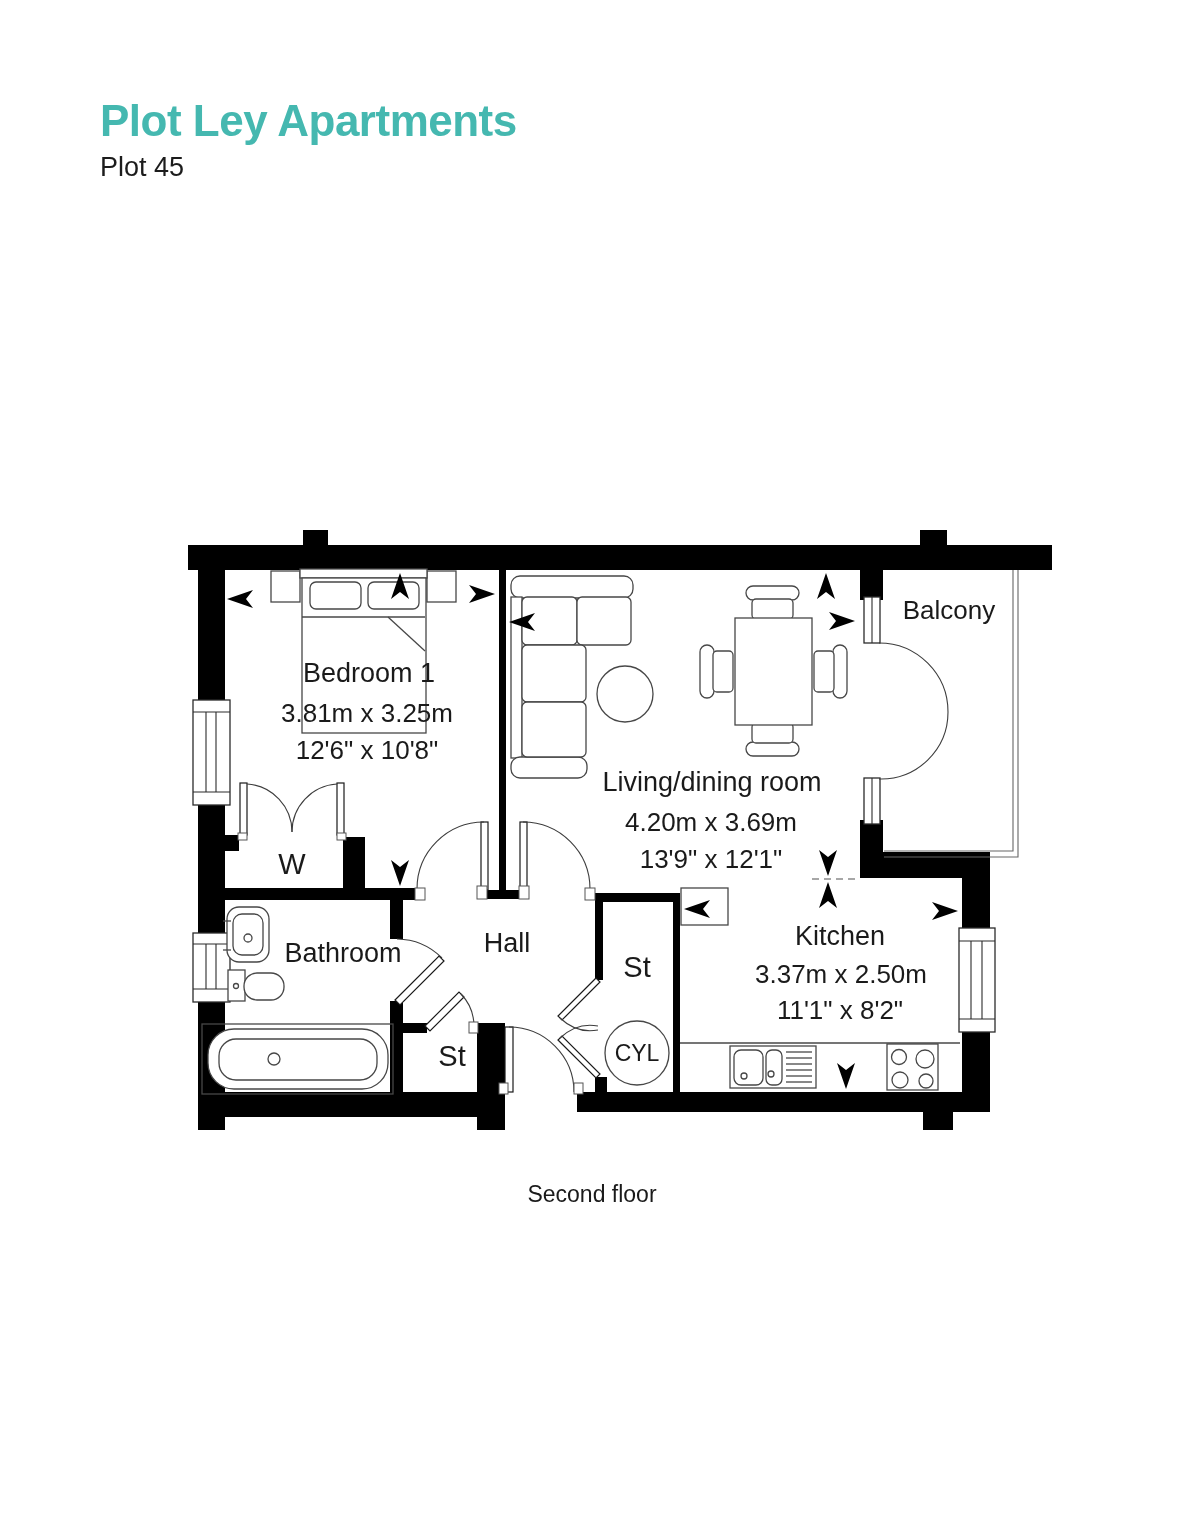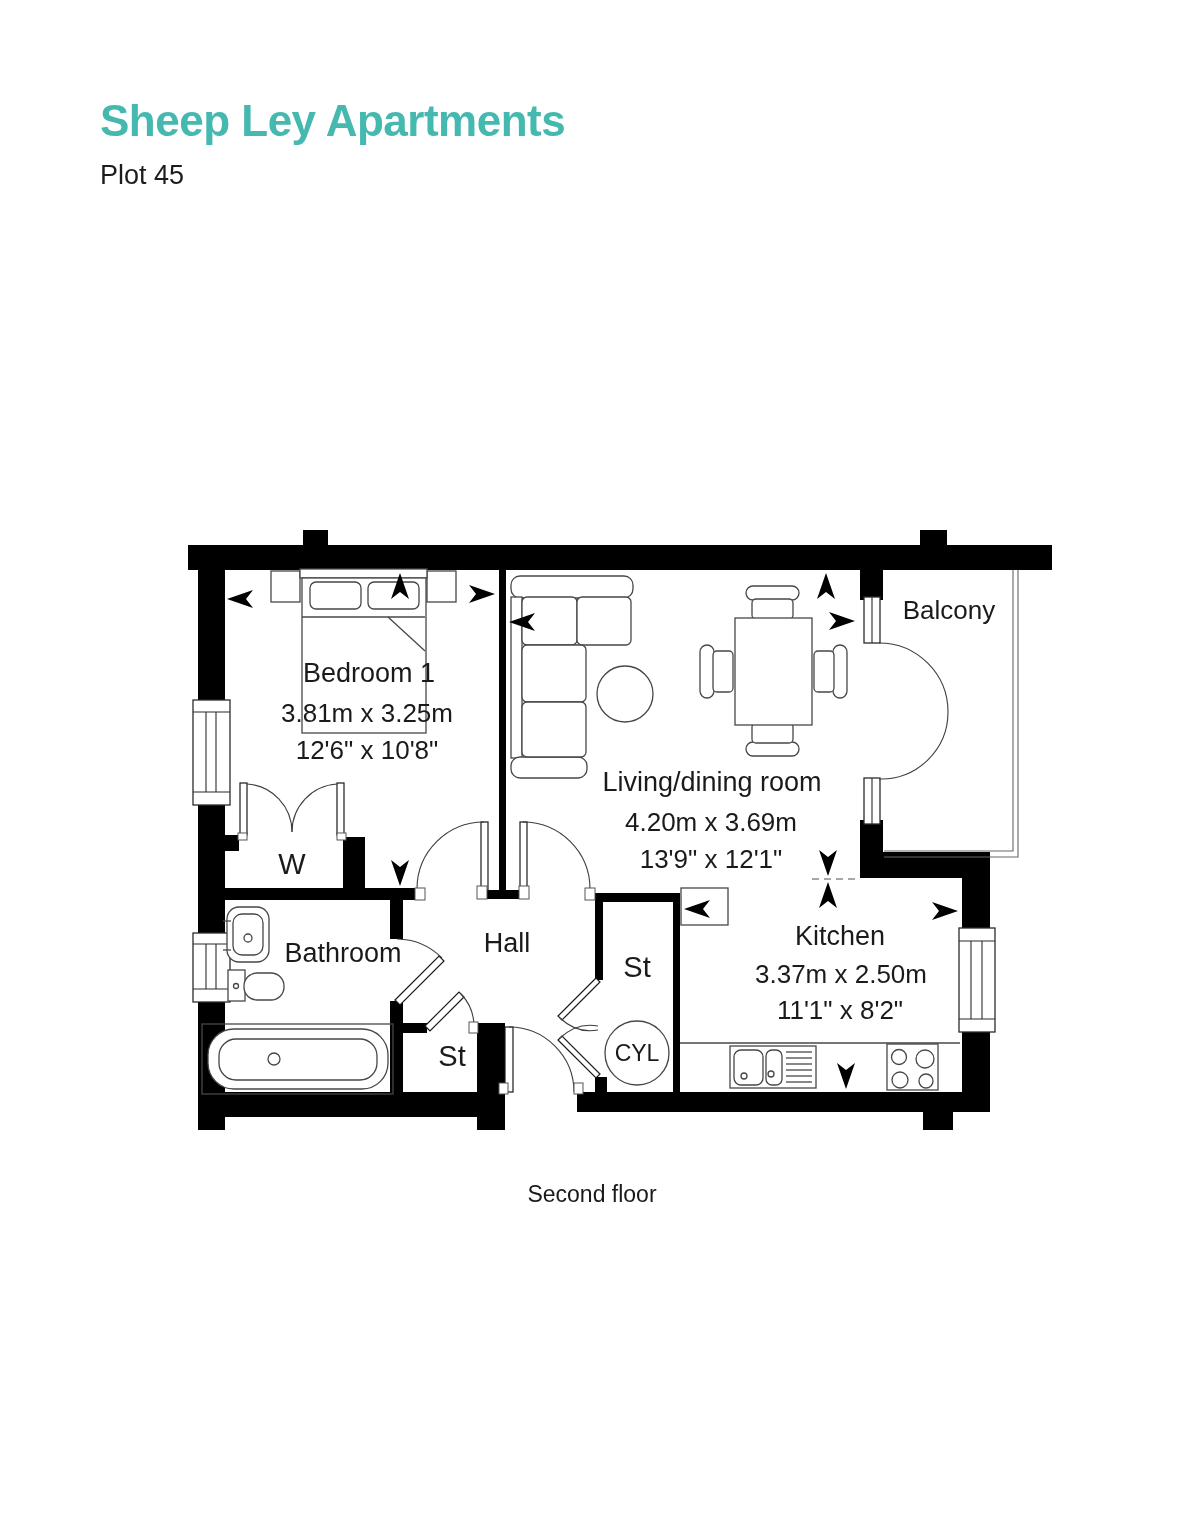--- a/index.html
+++ b/index.html
@@ -1,20 +1,20 @@
 <!DOCTYPE html>
 <html><head>
 <meta charset="utf-8">
 <style>
   html,body{margin:0;padding:0;background:#fff;}
   .page{position:relative;width:1186px;height:1536px;background:#fff;overflow:hidden;
         font-family:"Liberation Sans",sans-serif;}
   header{position:absolute;left:100px;top:96px;}
   h1{margin:0;font-size:44px;font-weight:bold;letter-spacing:-0.5px;color:var(--accent,#45b8b0);}
-  .plot{margin-top:14px;font-size:27px;color:#1c1c1c;}
+  .plot{margin-top:6px;font-size:27px;color:#1c1c1c;}
   svg{position:absolute;left:0;top:0;}
   .w{fill:#000;stroke:none;}
   .f{fill:#fff;stroke:#474747;stroke-width:1.3;}
   .fn{fill:none;stroke:#474747;stroke-width:1.3;}
   .d{fill:#fff;stroke:#1a1a1a;stroke-width:1.2;}
   .arc{fill:none;stroke:#3d3d3d;stroke-width:1.1;}
   .win{fill:#fff;stroke:#2b2b2b;stroke-width:1.3;}
   .wl{stroke:#2b2b2b;stroke-width:1.1;}
   .jamb{fill:#fff;stroke:#555;stroke-width:1;}
   .ah{fill:#000;stroke:none;}
@@ -25,21 +25,21 @@
   .dim{font-size:26px;}
   .abbr{font-size:29px;}
   .cyl{font-size:23px;}
   .floor{font-size:23px;}
 </style>
 </head>
 <body>
 
 <div class="page" style="--accent: #45b8b0;">
   <header>
-    <h1>Sheep Ley Apartments</h1>
+    <h1>Plot Ley Apartments</h1>
     <div class="plot">Plot 45</div>
   </header>
 
   <svg width="1186" height="1536" viewBox="0 0 1186 1536">
 
     <g>
       <rect class="w" x="188" y="545" width="864" height="25"></rect>
       <rect class="w" x="303" y="530" width="25" height="16"></rect>
       <rect class="w" x="920" y="530" width="27" height="16"></rect>
       <rect class="w" x="198" y="545" width="27" height="157"></rect>

